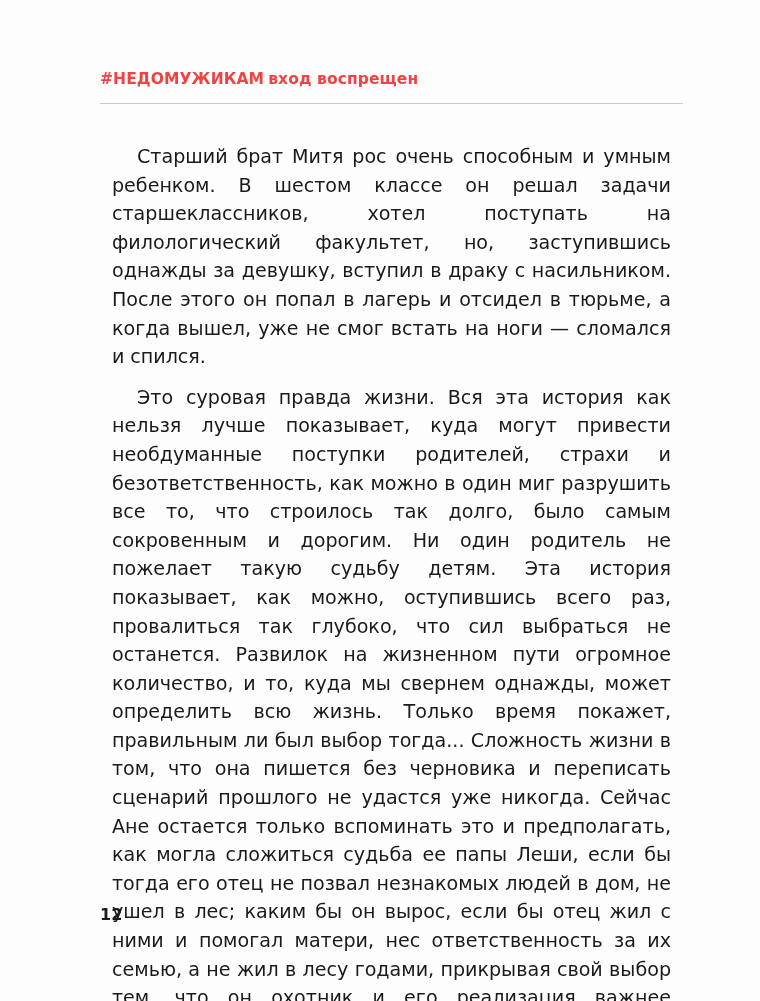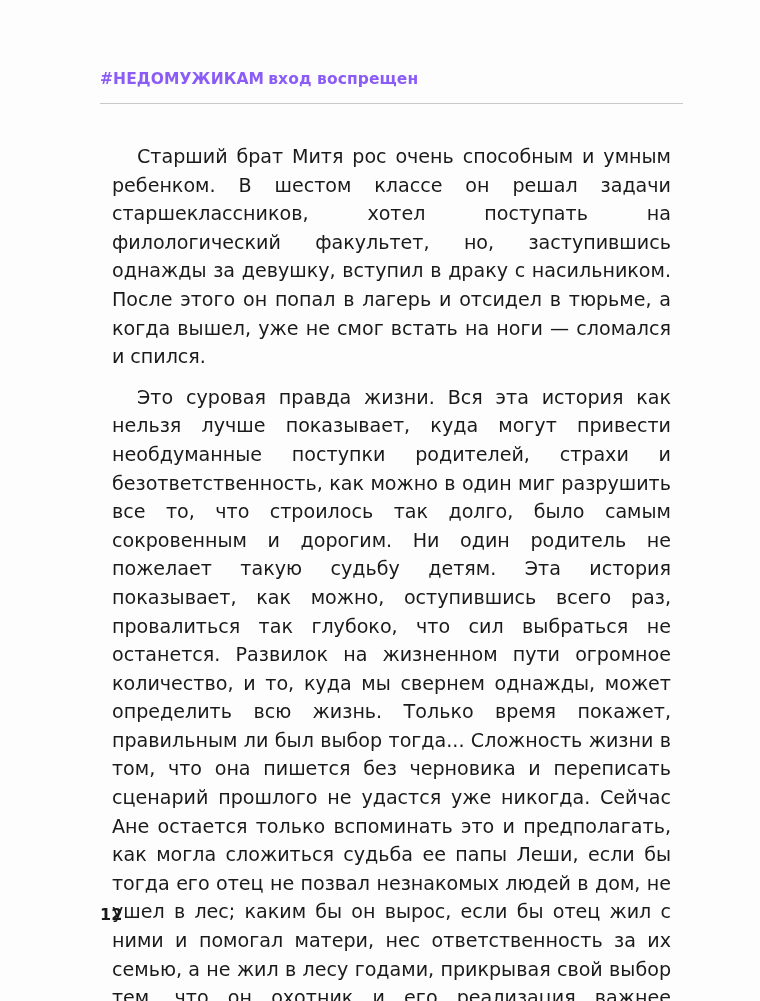--- a/index.html
+++ b/index.html
@@ -23,21 +23,21 @@
   
   .running-head {
     position: absolute;
     left: 100px;
     top: 68px;
     width: 583px;
     height: 22px;
     line-height: 22px;
     font-size: 15.5px;
     font-weight: bold;
-    color: #8b5cf6;
+    color: #ef4444;
     letter-spacing: 0.1px;
     white-space: nowrap;
   }
   .running-head .hash-part {
     font-weight: bold;
   }
   .running-head .tail-part {
     font-weight: bold;
     margin-left: 4px;
   }

